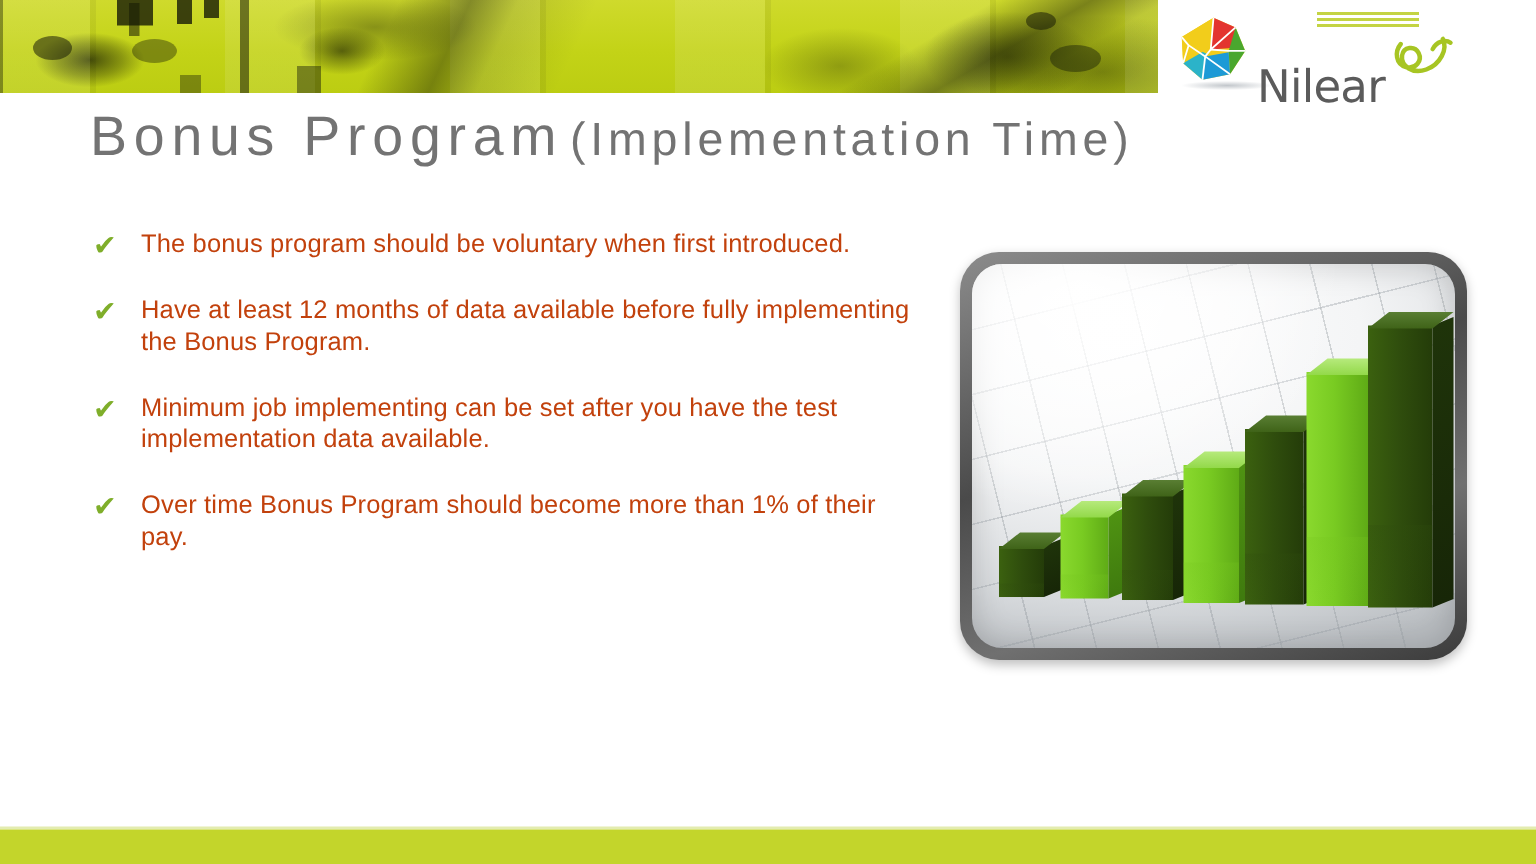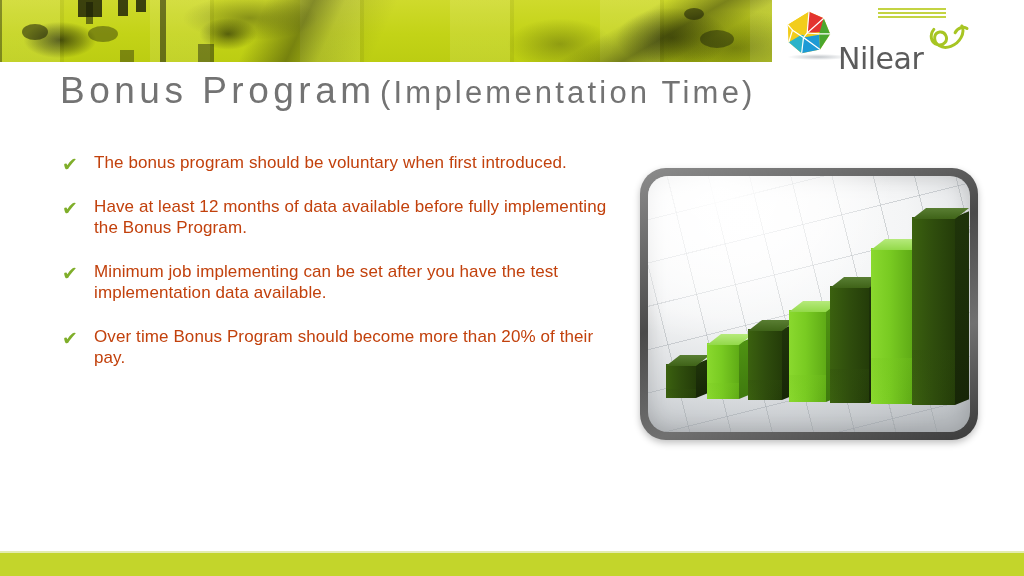--- a/index.html
+++ b/index.html
@@ -225,21 +225,21 @@
     <div class="bullet">
       <span class="bullet-icon">✔</span>
       <span class="bullet-text">Have at least 12 months of data available before fully implementing the Bonus Program.</span>
     </div>
     <div class="bullet">
       <span class="bullet-icon">✔</span>
       <span class="bullet-text">Minimum job implementing can be set after you have the test implementation data available.</span>
     </div>
     <div class="bullet">
       <span class="bullet-icon">✔</span>
-      <span class="bullet-text">Over time Bonus Program should become more than 20% of their pay.</span>
+      <span class="bullet-text">Over time Bonus Program should become more than 1% of their pay.</span>
     </div>
   </div>
 
   <div class="chart-frame">
     <div class="chart-inner">
       <div class="grid"></div>
       <div class="glow"></div>
       <div class="bars" id="bars">
           <div class="bar" style="left: 18px; width: 30px; height: 34px; bottom: 34px; color: rgb(47, 77, 13);">
             <div class="face" style="background: linear-gradient(90deg, rgb(59, 97, 15) 0%, rgb(47, 77, 13) 50%, rgb(36, 60, 9) 100%);"></div>

